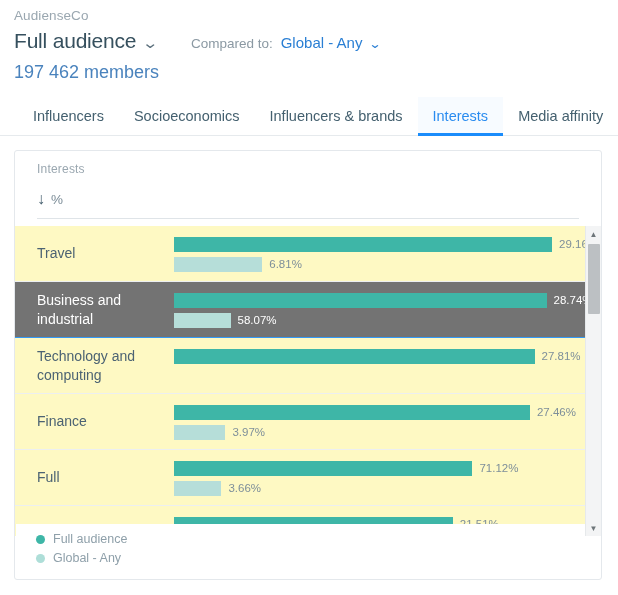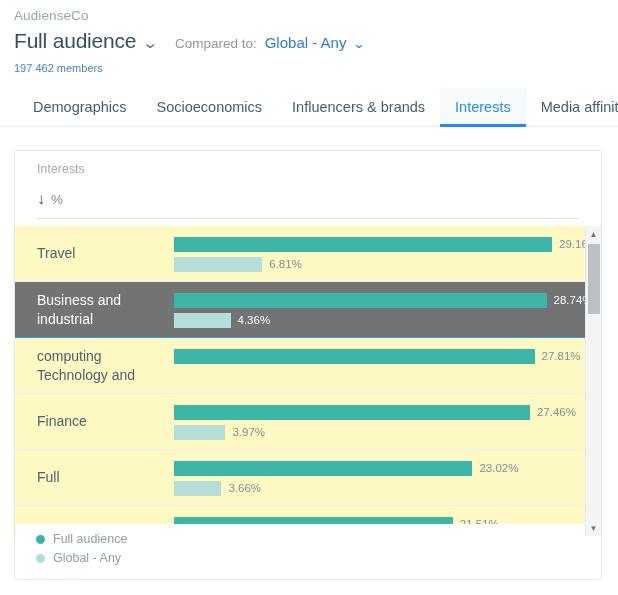--- a/index.html
+++ b/index.html
@@ -38,37 +38,37 @@
     display: inline-block;
     font-size: 15px;
     color: #5b6f7c;
     line-height: 1;
     transform: scaleX(1.35);
     cursor: pointer;
   }
   .compared-label {
     font-size: 13.5px;
     color: #8b99a3;
-    margin-left: 10px;
+    margin-left: 26px;
   }
   .compared-value {
     font-size: 15px;
     color: #2a7fd4;
   }
   .caret-sm {
     display: inline-block;
     font-size: 12px;
     color: #2a7fd4;
     transform: scaleX(1.3);
     line-height: 1;
     cursor: pointer;
   }
   .members {
     margin-top: 9px;
-    font-size: 11px;
+    font-size: 18px;
     color: #4a83bd;
   }
 
   
   .tabs {
     margin-top: 14px;
     display: flex;
     align-items: stretch;
     border-bottom: 1px solid #e6eaed;
     padding-left: 18px;
@@ -278,21 +278,21 @@
     <span class="audience-name">Full audience</span>
     <span class="caret">⌄</span>
     <span class="compared-label">Compared to:</span>
     <span class="compared-value">Global - Any</span>
     <span class="caret-sm">⌄</span>
   </div>
   <div class="members">197 462 members</div>
 </div>
 
 <div class="tabs">
-  <div class="tab">Demographics</div>
+  <div class="tab">Influencers</div>
   <div class="tab">Socioeconomics</div>
   <div class="tab">Influencers &amp; brands</div>
   <div class="tab active">Interests</div>
   <div class="tab">Media affinity</div>
 </div>
 
 <div class="card">
 
   <div class="card-title">Interests</div>
 
@@ -326,28 +326,28 @@
           <div>Business and</div>
           <div>industrial</div>
         </div>
         <div class="bars">
           <div class="bar-wrap primary">
             <div class="bar primary" style="width: 372.556px;"></div>
             <span class="bar-value">28.74%</span>
           </div>
           <div class="bar-wrap secondary">
             <div class="bar secondary" style="width: 56.5185px;"></div>
-            <span class="bar-value">4.36%</span>
+            <span class="bar-value">58.07%</span>
           </div>
         </div>
       </div>
       <div class="row">
         <div class="row-label">
+          <div>Technology and</div>
           <div>computing</div>
-          <div>Technology and</div>
         </div>
         <div class="bars">
           <div class="bar-wrap primary">
             <div class="bar primary" style="width: 360.5px;"></div>
             <span class="bar-value">27.81%</span>
           </div>
         </div>
       </div>
       <div class="row">
         <div class="row-label">
@@ -364,21 +364,21 @@
           </div>
         </div>
       </div>
       <div class="row">
         <div class="row-label">
           <div>Full</div>
         </div>
         <div class="bars">
           <div class="bar-wrap primary">
             <div class="bar primary" style="width: 298.407px;"></div>
-            <span class="bar-value">23.02%</span>
+            <span class="bar-value">71.12%</span>
           </div>
           <div class="bar-wrap secondary">
             <div class="bar secondary" style="width: 47.4444px;"></div>
             <span class="bar-value">3.66%</span>
           </div>
         </div>
       </div>
       <div class="row">
         <div class="row-label">
           <div>Sports</div>

